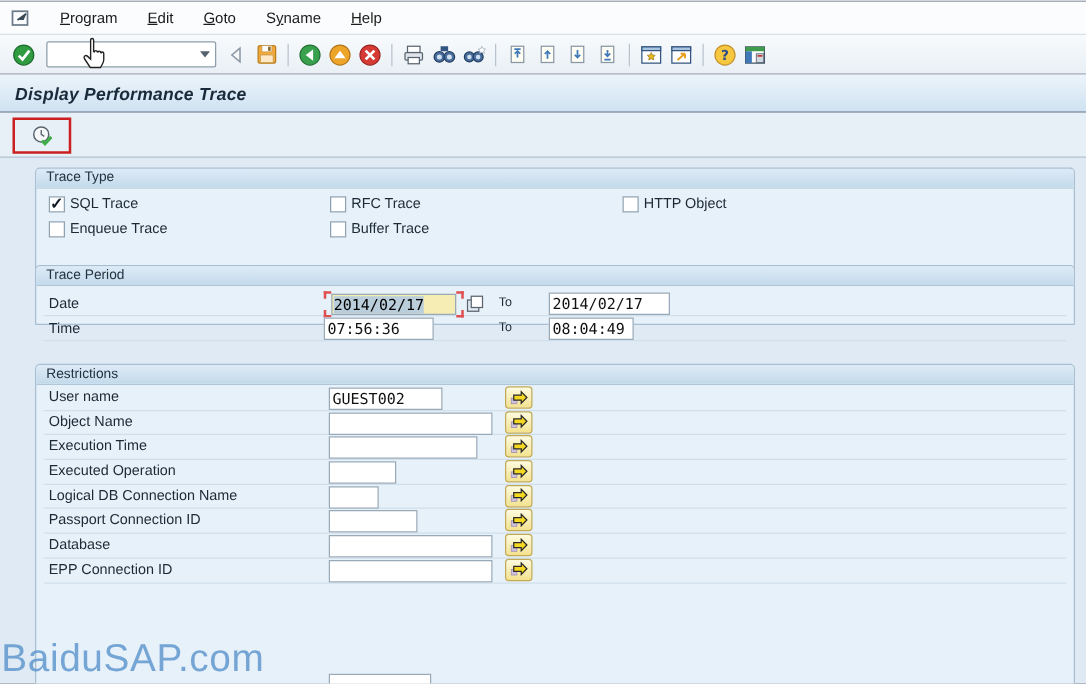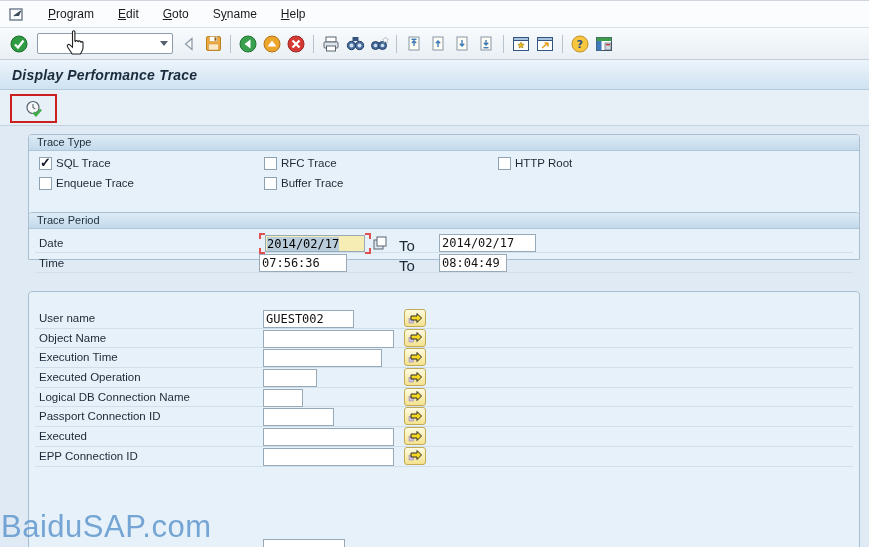--- a/index.html
+++ b/index.html
@@ -59,21 +59,21 @@
   .frow { position:absolute; left:6px; right:6px; height:20px; border-bottom:1px solid #cfdfec; }
   .flabel { position:absolute; left:4px; top:4px; font-size:11.5px; color:#1c2936; }
 
   .sapfield { position:absolute; top:1px; height:18px; background:#fff; border:1px solid #98a9b8;
               font-family:"DejaVu Sans Mono", monospace; font-size:12px; color:#111;
               padding:0 2px; }
   input.sapfield { outline:none; }
 
   
   .g-tp { top:86px; height:48px; }
-  .to-label { position:absolute; top:4px; font-size:15px; color:#1c2936; left:364px; }
+  .to-label { position:absolute; top:4px; font-size:10px; color:#1c2936; left:364px; }
   .datefocus { position:absolute; left:224px; top:0px; width:112px; height:21px; }
   .datefield1 { position:absolute; left:6px; top:2px; width:100px; height:17px; background:#f5edb4;
                 border:1px solid #98a9b8; font-family:"DejaVu Sans Mono", monospace; font-size:12px;
                 display:flex; align-items:center; padding-left:1px; }
   .datefield1 .sel { background:#b9cdda; }
   .corner { position:absolute; width:6px; height:6px; }
   .c-tl { left:0; top:0; border-left:2px solid #e05050; border-top:2px solid #e05050; }
   .c-tr { right:0; top:0; border-right:2px solid #e05050; border-top:2px solid #e05050; }
   .c-bl { left:0; bottom:0; border-left:2px solid #e05050; border-bottom:2px solid #e05050; }
   .c-br { right:0; bottom:0; border-right:2px solid #e05050; border-bottom:2px solid #e05050; }
@@ -275,21 +275,21 @@
       <div class="cb-item" style="left:10px; top:22px;">
         <span class="cb" data-checked="true"></span>
         <span class="cb-label">SQL Trace</span>
       </div>
       <div class="cb-item" style="left:235px; top:22px;">
         <span class="cb" data-checked="false"></span>
         <span class="cb-label">RFC Trace</span>
       </div>
       <div class="cb-item" style="left:469px; top:22px;">
         <span class="cb" data-checked="false"></span>
-        <span class="cb-label">HTTP Root</span>
+        <span class="cb-label">HTTP Object</span>
       </div>
       <div class="cb-item" style="left:10px; top:42px;">
         <span class="cb" data-checked="false"></span>
         <span class="cb-label">Enqueue Trace</span>
       </div>
       <div class="cb-item" style="left:235px; top:42px;">
         <span class="cb" data-checked="false"></span>
         <span class="cb-label">Buffer Trace</span>
       </div>
     </div>
@@ -320,20 +320,21 @@
 
       <div class="frow" style="top:40px;">
         <span class="flabel">Time</span>
         <input class="sapfield" style="left: 224px; width: 88px;" readonly="" value="07:56:36">
         <span class="to-label">To</span>
         <input class="sapfield" style="left: 404px; width: 68px;" readonly="" value="08:04:49">
       </div>
     </div>
 
     <div class="group g-rs">
+      <div class="group-h">Restrictions</div>
       <div class="rs-rows">
 
         <div class="rrow">
           <span class="flabel">User name</span>
           <input class="sapfield fx w0" readonly="" value="GUEST002" style="">
           <span class="selbtn">
             <svg width="16" height="13" viewBox="0 0 16 13">
                 <rect x="2" y="6.5" width="4.5" height="4.5" fill="#cfc0dd" stroke="#9a8ab0" stroke-width=".6"></rect>
                 <path d="M4 4 h6 V1.5 L14.5 6 L10 10.5 V8 H4 Z" fill="#f7d820" stroke="#2a2a2a" stroke-width="1"></path>
               </svg>
@@ -390,21 +391,21 @@
           <span class="selbtn">
             <svg width="16" height="13" viewBox="0 0 16 13">
                 <rect x="2" y="6.5" width="4.5" height="4.5" fill="#cfc0dd" stroke="#9a8ab0" stroke-width=".6"></rect>
                 <path d="M4 4 h6 V1.5 L14.5 6 L10 10.5 V8 H4 Z" fill="#f7d820" stroke="#2a2a2a" stroke-width="1"></path>
               </svg>
           </span>
         </div>
 
 
         <div class="rrow">
-          <span class="flabel">Executed</span>
+          <span class="flabel">Database</span>
           <input class="sapfield fx w7" readonly="" value="" style="">
           <span class="selbtn">
             <svg width="16" height="13" viewBox="0 0 16 13">
                 <rect x="2" y="6.5" width="4.5" height="4.5" fill="#cfc0dd" stroke="#9a8ab0" stroke-width=".6"></rect>
                 <path d="M4 4 h6 V1.5 L14.5 6 L10 10.5 V8 H4 Z" fill="#f7d820" stroke="#2a2a2a" stroke-width="1"></path>
               </svg>
           </span>
         </div>
 
 

